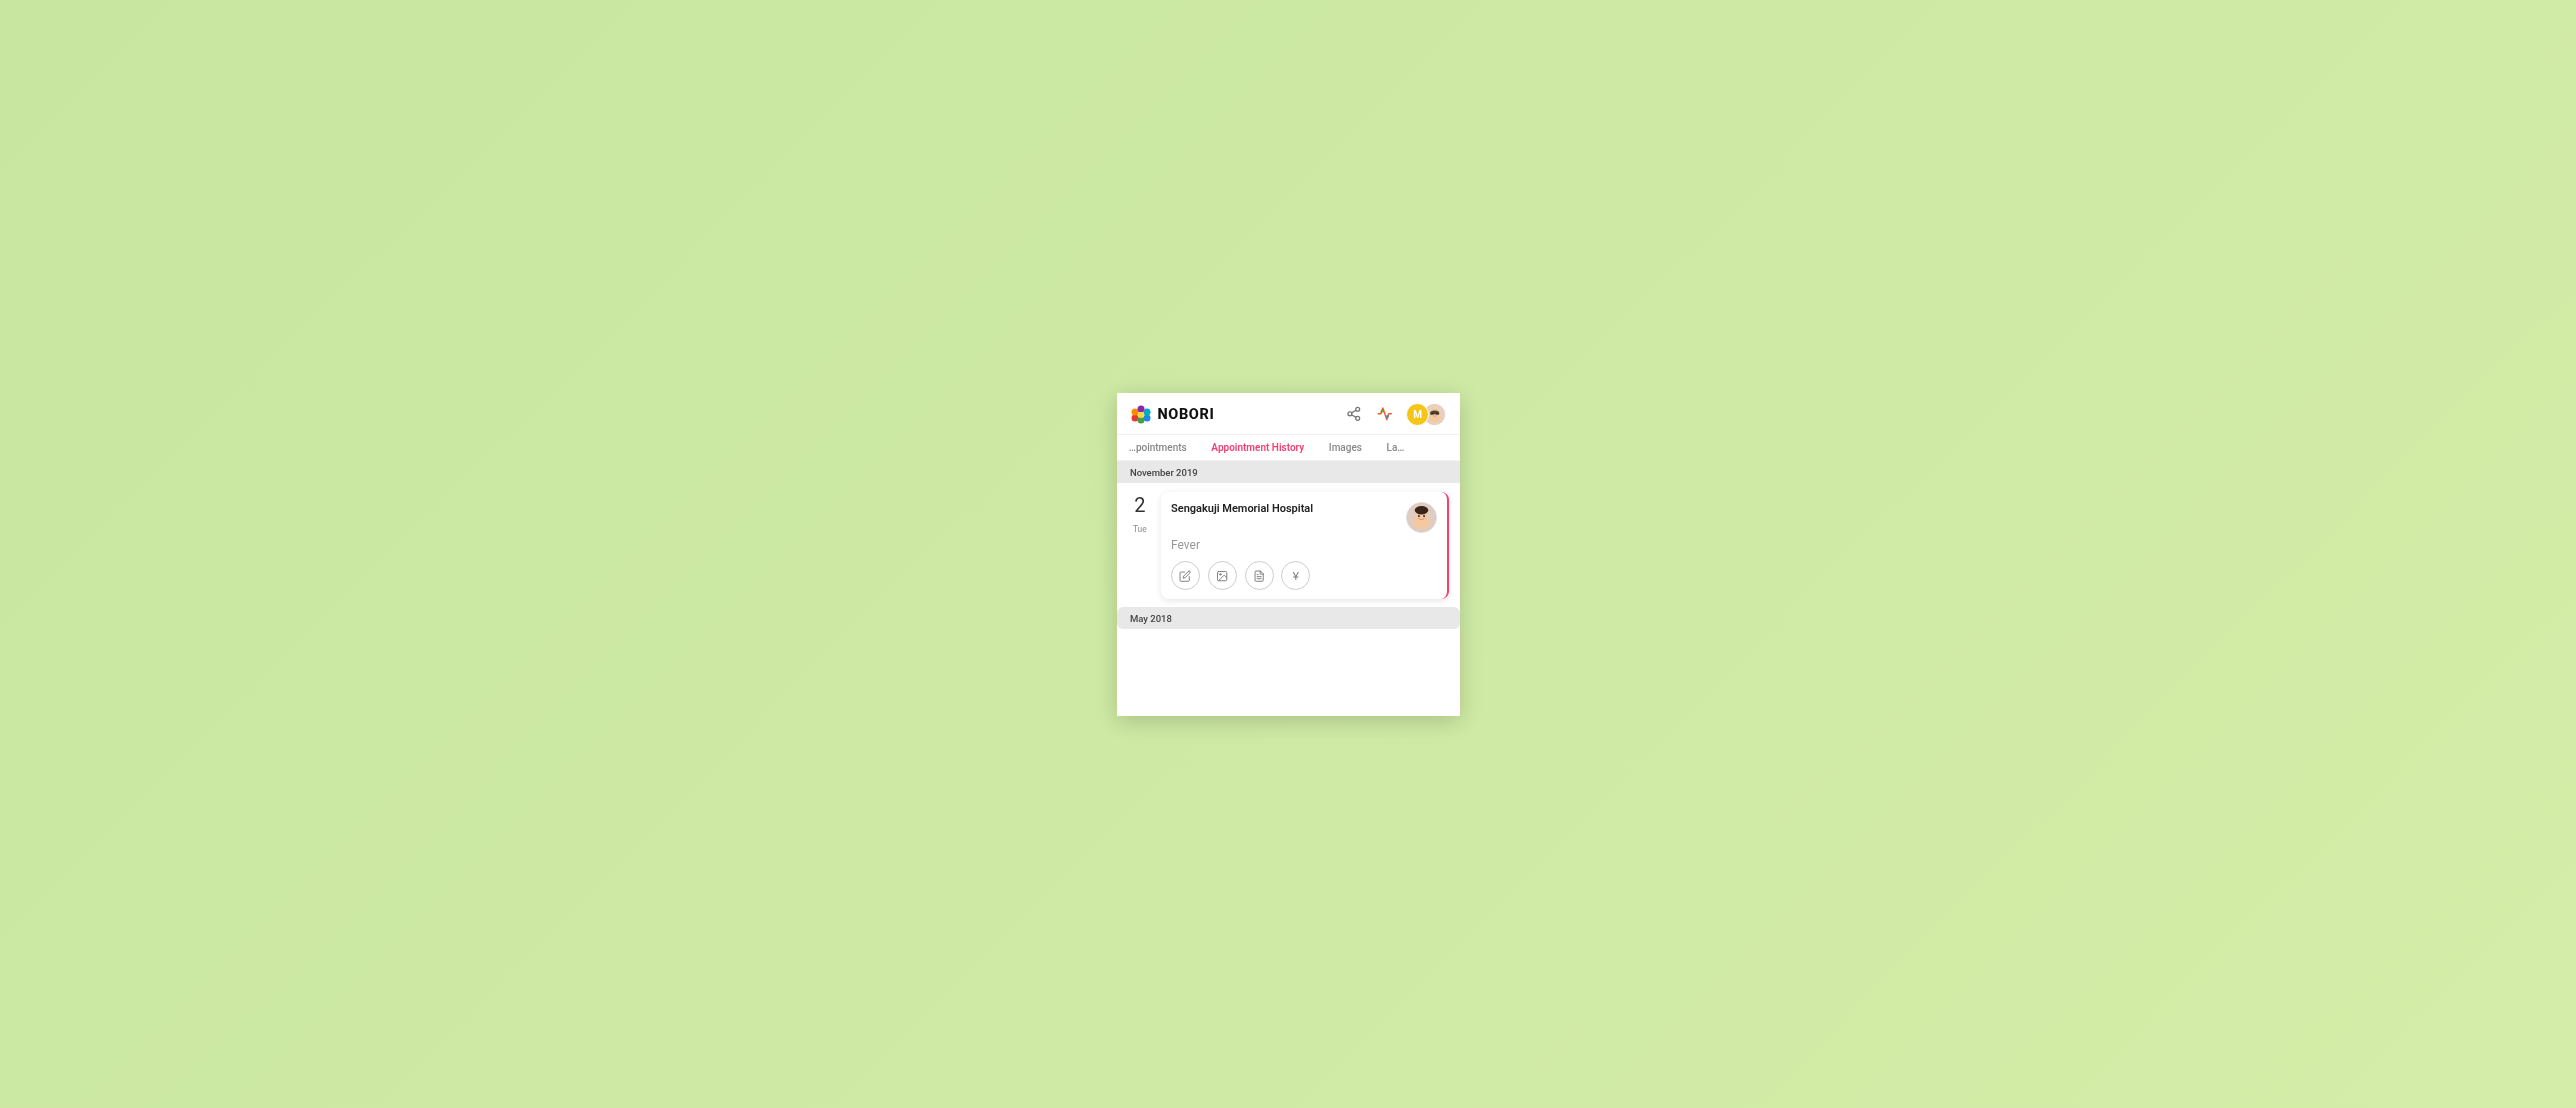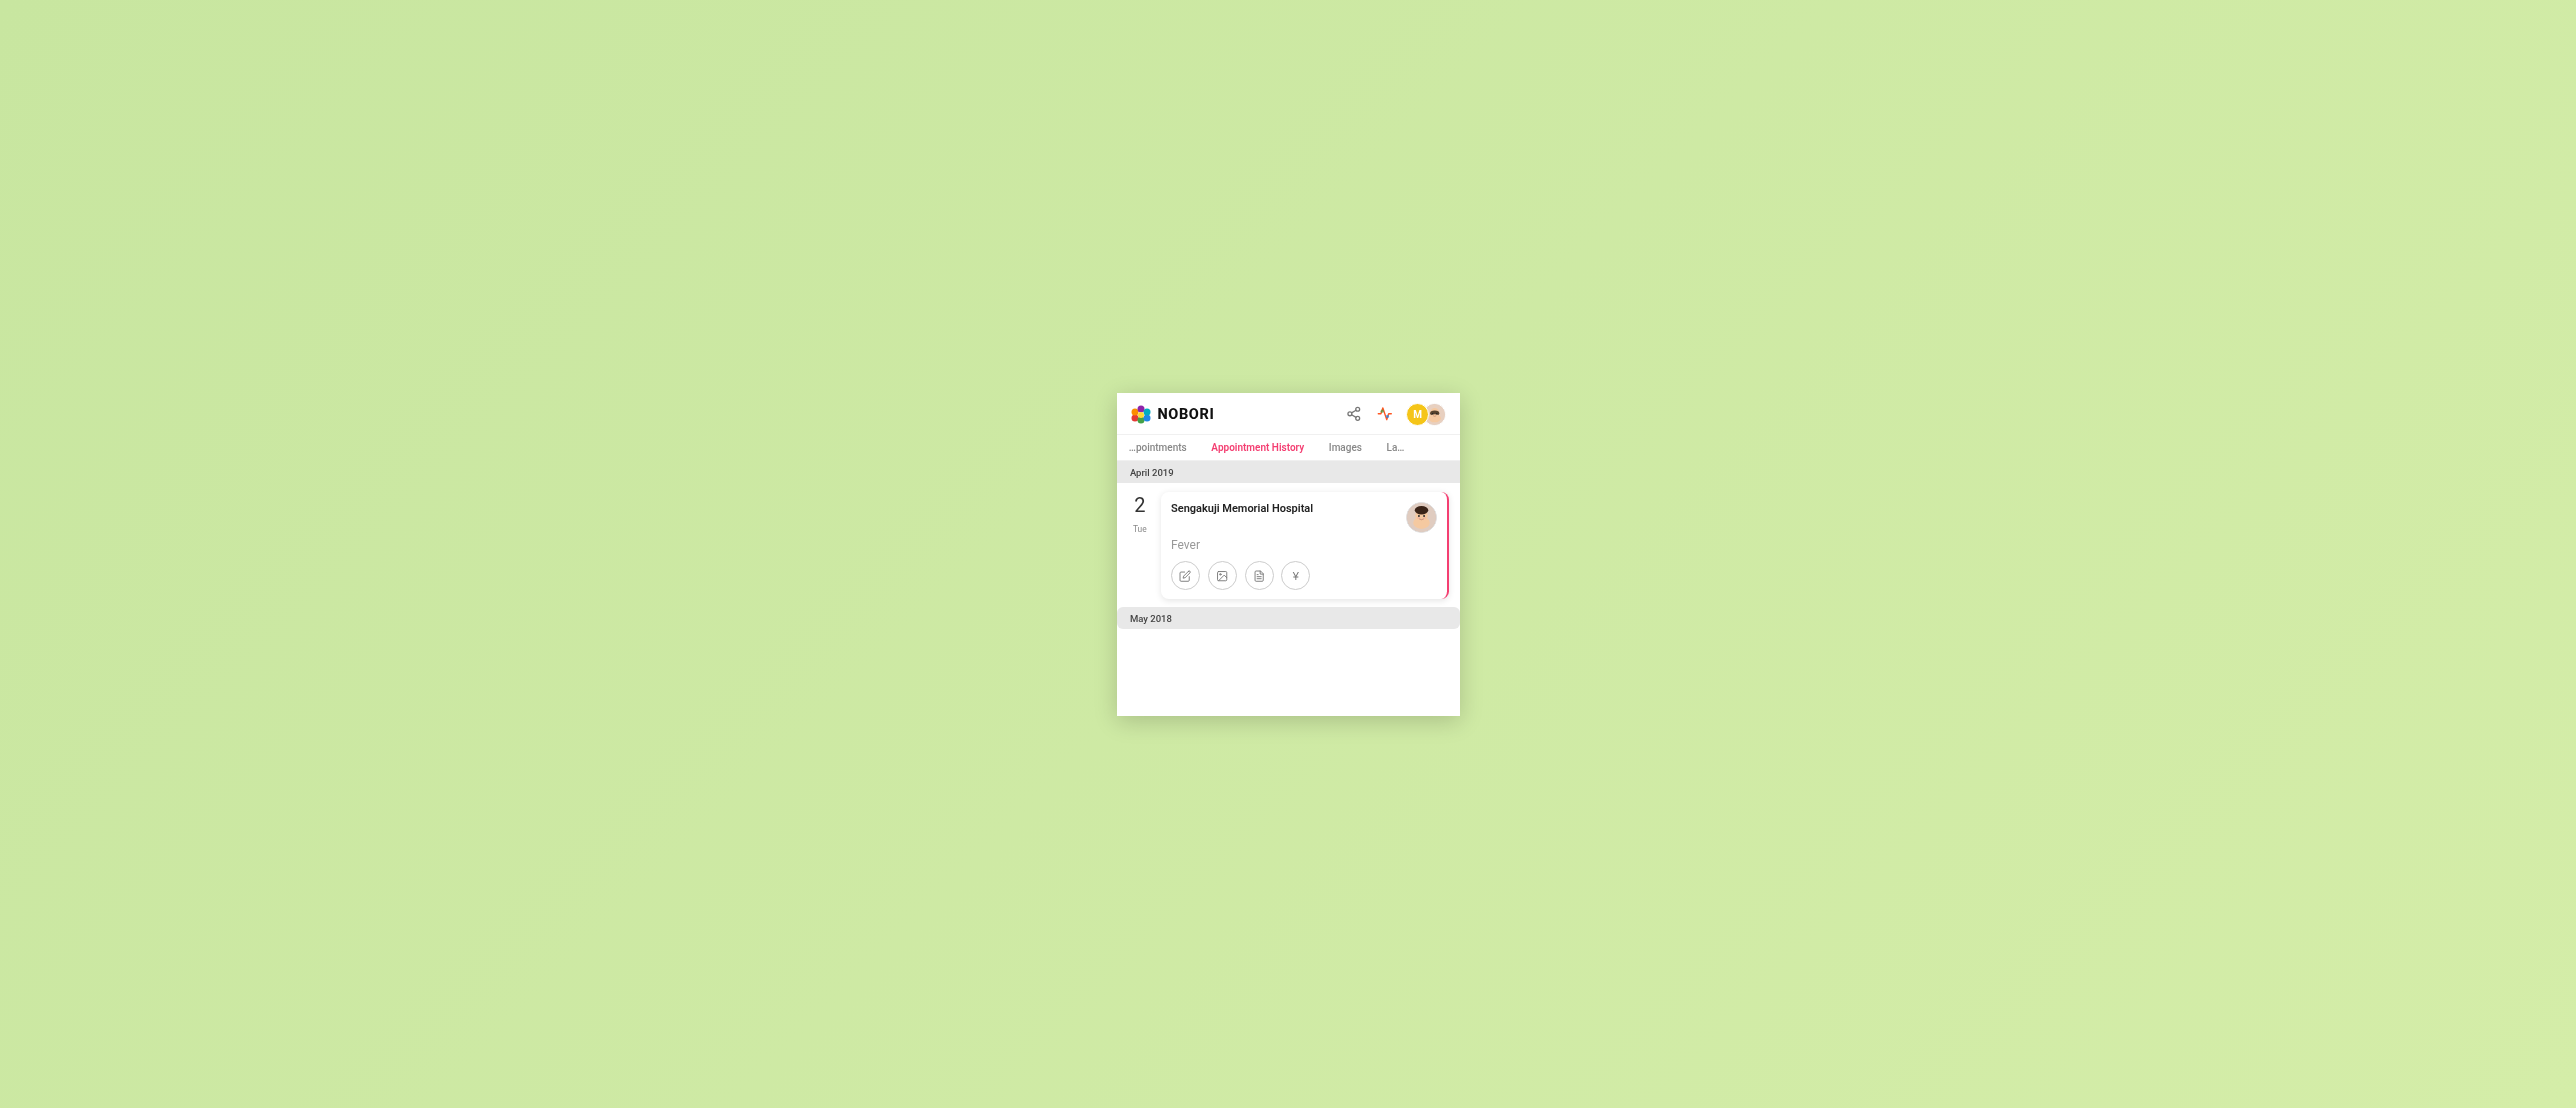--- a/index.html
+++ b/index.html
@@ -331,21 +331,21 @@
     </div>
     <div class="tab">
       <span>Images</span>
     </div>
     <div class="tab">
       <span>La…</span>
     </div>
   </div>
 
   <div class="section-header">
-    <span>April 2019</span>
+    <span>November 2019</span>
   </div>
 
   <div class="appointment-row">
     <div class="date-col">
       <span class="date-day">2</span>
       <span class="date-weekday">Tue</span>
     </div>
 
     <div class="appointment-card">
       <div class="card-top">

